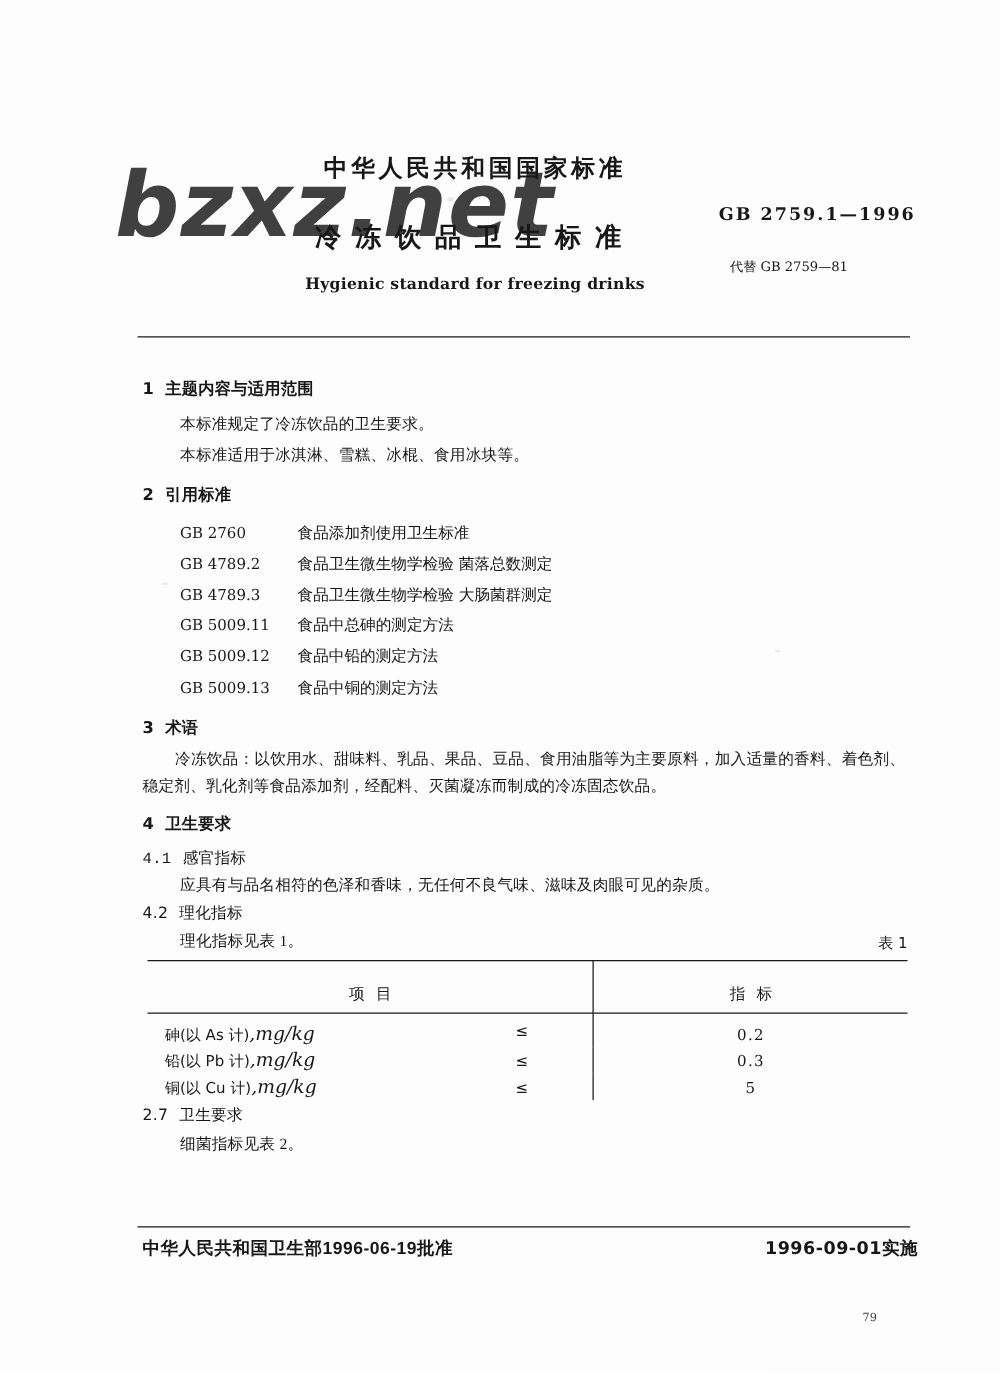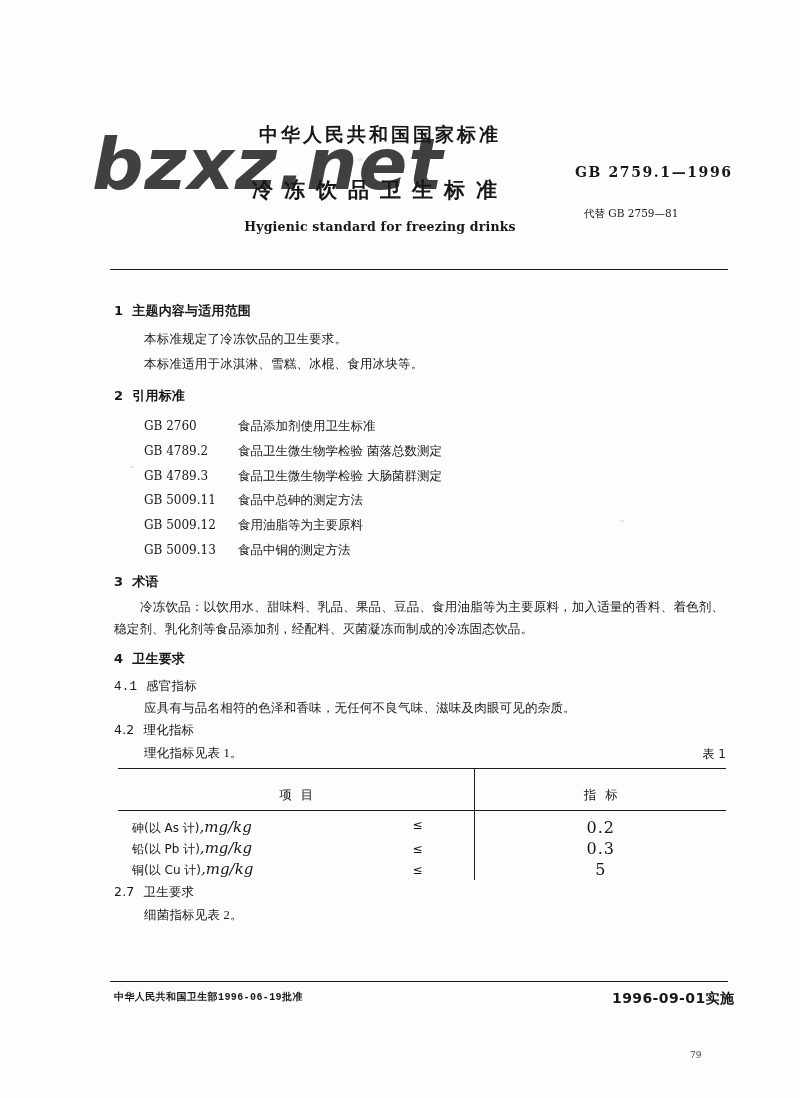--- a/index.html
+++ b/index.html
@@ -184,44 +184,44 @@
     position: absolute;
     right: 52px;
     top: 50%;
     transform: translateY(-50%);
     font-size: 12px;
     font-family: "DejaVu Sans", sans-serif;
   }
   #data-table td.cell-value {
     text-align: center;
     font-family: "DejaVu Serif", "Liberation Serif", serif;
-    font-size: 16px;
+    font-size: 12px;
     letter-spacing: 1px;
   }
   #data-table td.cell-value.cn {
     font-family: "DejaVu Sans", sans-serif;
     font-size: 12px;
     letter-spacing: 0.5px;
   }
   #data-table tr.data-row.first td { padding-top: 6px; }
   #data-table tr.data-row.last td { padding-bottom: 5px; border-bottom: 1.4px solid #1a1a1a; }
 
   
   #footer-rule {
     position: absolute;
     left: 110px; top: 981px;
     width: 618px; height: 0;
     border-top: 1.4px solid #1a1a1a;
   }
   #footer-left {
     position: absolute;
     left: 114px; top: 990px;
-    font-size: 10px;
-    font-weight: bold;
-    font-family: Liberation Mono, monospace;
+    font-size: 14px;
+    font-weight: bold;
+    font-family: Liberation Sans, sans-serif;
     letter-spacing: 0.4px;
     white-space: nowrap;
   }
   #footer-right {
     position: absolute;
     left: 612px; top: 990px;
     font-size: 14px;
     font-weight: bold;
     font-family: "DejaVu Sans", sans-serif;
     letter-spacing: 0.4px;
@@ -277,21 +277,21 @@
     <div class="ref-line" style="left:144px; top:443px;">
       <span class="code" style="width:86px;">GB 4789.2</span><span class="desc">食品卫生微生物学检验  菌落总数测定</span>
     </div>
     <div class="ref-line" style="left:144px; top:468px;">
       <span class="code" style="width:86px;">GB 4789.3</span><span class="desc">食品卫生微生物学检验  大肠菌群测定</span>
     </div>
     <div class="ref-line" style="left:144px; top:492px;">
       <span class="code" style="width:86px;">GB 5009.11</span><span class="desc">食品中总砷的测定方法</span>
     </div>
     <div class="ref-line" style="left:144px; top:517px;">
-      <span class="code" style="width:86px;">GB 5009.12</span><span class="desc">食用油脂等为主要原料</span>
+      <span class="code" style="width:86px;">GB 5009.12</span><span class="desc">食品中铅的测定方法</span>
     </div>
     <div class="ref-line" style="left:144px; top:542px;">
       <span class="code" style="width:86px;">GB 5009.13</span><span class="desc">食品中铜的测定方法</span>
     </div>
 
     <div class="sec-head" style="left:114px; top:573px;">
       <span class="num">3</span><span>术语</span>
     </div>
     <div class="para" style="left:140px; top:599px;">冷冻饮品：以饮用水、甜味料、乳品、果品、豆品、食用油脂等为主要原料，加入适量的香料、着色剂、</div>
     <div class="para" style="left:114px; top:621px;">稳定剂、乳化剂等食品添加剂，经配料、灭菌凝冻而制成的冷冻固态饮品。</div>

